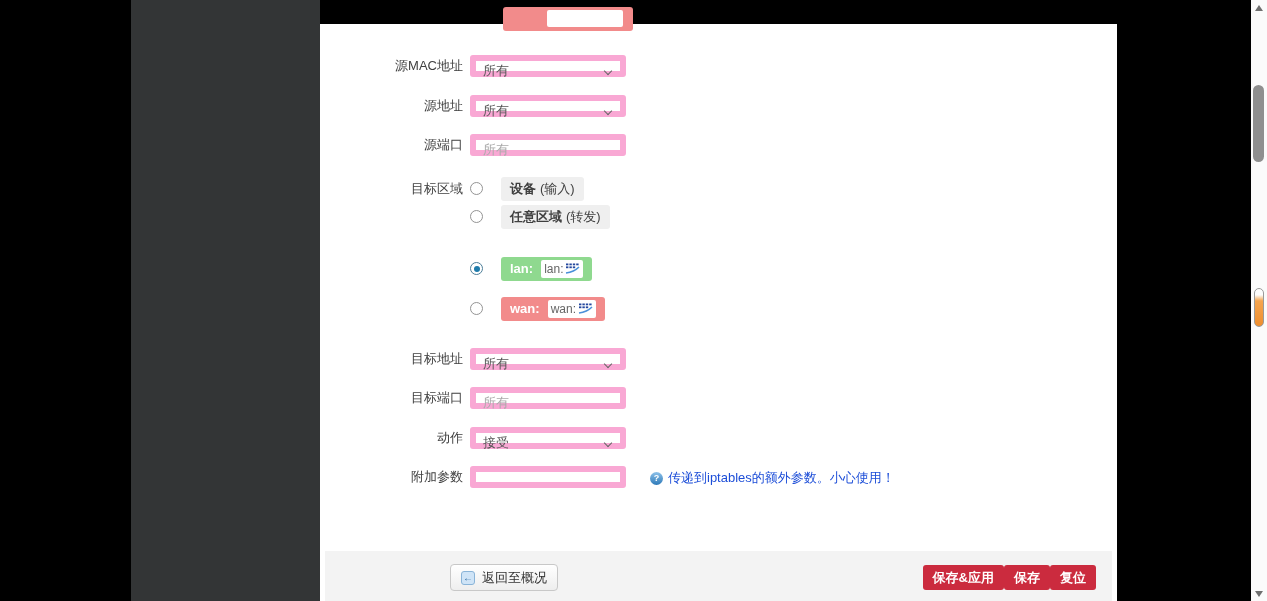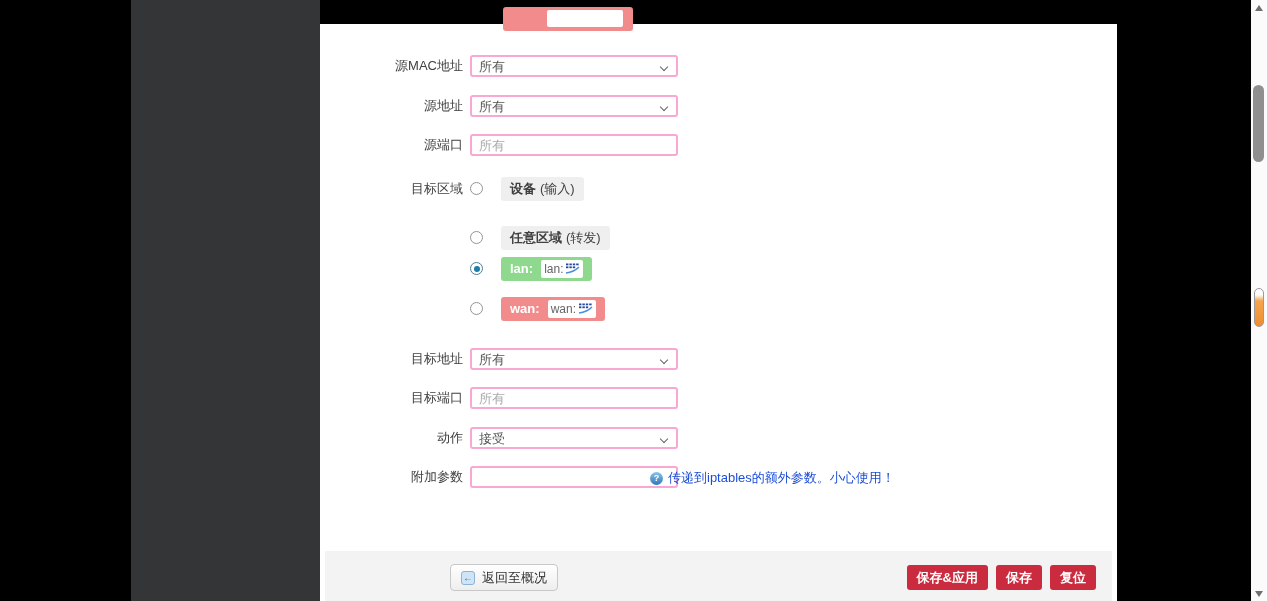--- a/index.html
+++ b/index.html
@@ -15,22 +15,22 @@
   
   .top-badge { position:absolute; left:183px; top:-17px; width:130px; height:24px;
     background:#f28b8b; border-radius:3px; }
   .top-badge .ifacebox { position:absolute; left:44px; top:3px; width:76px; height:17px;
     background:#fff; border-radius:2px; display:flex; align-items:center; justify-content:flex-end; padding:0 2px; }
 
   
   .row { position:absolute; left:0; width:100%; }
   .row .lbl { position:absolute; left:0; top:0; width:143px; text-align:right;
     font-size:13px; color:#404040; line-height:22px; }
-  .ctl { position:absolute; left:150px; top:0; width:208px; height:22px;
-    border:2px solid #f9a8d4; border-radius:3px; background:#fff;
+  .ctl { position:absolute; left:150px; top:0; width:156px; height:22px;
+    border:6px solid #f9a8d4; border-radius:3px; background:#fff;
     font-size:13px; color:#555; line-height:20px; padding:0 20px 0 7px; }
   .ctl.is-input { padding-right:7px; }
   .ctl .ph { color:#aaa; }
   .chev { position:absolute; right:9px; top:7px; width:6px; height:6px;
     border-right:1.6px solid #666; border-bottom:1.6px solid #666; transform:rotate(45deg); }
 
   
   .zone-opt { position:absolute; left:150px; height:19px; display:flex; align-items:center; }
   .radio { width:13px; height:13px; border:1px solid #949494; border-radius:50%;
     background:#fff; margin-right:18px; flex:0 0 auto; position:relative; }
@@ -57,21 +57,21 @@
 
   
   .footer { position:absolute; left:5px; top:527px; width:787px; height:52px; background:#f3f3f3; }
   .btn-back { position:absolute; left:125px; top:13px; height:27px;
     background:linear-gradient(180deg,#ffffff 0%,#eeeeee 100%);
     border:1px solid #c8c8c8; border-radius:4px; display:flex; align-items:center;
     padding:0 10px; font-size:13px; color:#333; cursor:pointer; }
   .back-ico { width:14px; height:14px; background:#cfe4f7; border:1px solid #8ab4d8;
     border-radius:3px; color:#2c6aa0; font-size:10px; line-height:12px; text-align:center;
     margin-right:7px; }
-  .btn-group { position:absolute; right:16px; top:14px; display:flex; gap:8px; }
+  .btn-group { position:absolute; right:16px; top:14px; display:flex; }
   .btn-red { height:25px; background:#cb2b3e; border:none; border-radius:3px;
     color:#fff; font-size:13px; font-weight:bold; padding:0 10px; cursor:pointer;
     font-family:inherit; }
 
   
   .scrollbar { position:absolute; left:1251px; top:0; width:16px; height:601px; background:#fbfbfb; }
   .sb-up { position:absolute; left:4px; top:5px; width:0; height:0;
     border-left:4px solid transparent; border-right:4px solid transparent;
     border-bottom:6px solid #6f6f6f; }
   .sb-down { position:absolute; left:4px; bottom:4px; width:0; height:0;
@@ -128,21 +128,21 @@
     </div>
 
     <div class="zone-opt" style="top:155px;">
       <span class="radio"></span>
       <span class="zbadge gray">
         <b>设备</b>
         <span>(输入)</span>
       </span>
     </div>
 
-    <div class="zone-opt" style="top:204px;">
+    <div class="zone-opt" style="top:183px;">
       <span class="radio"></span>
       <span class="zbadge gray">
         <b>任意区域</b>
         <span>(转发)</span>
       </span>
     </div>
 
     <div class="zone-opt" style="top:235px;">
       <span class="radio checked"></span>
       <span class="zbadge green">

